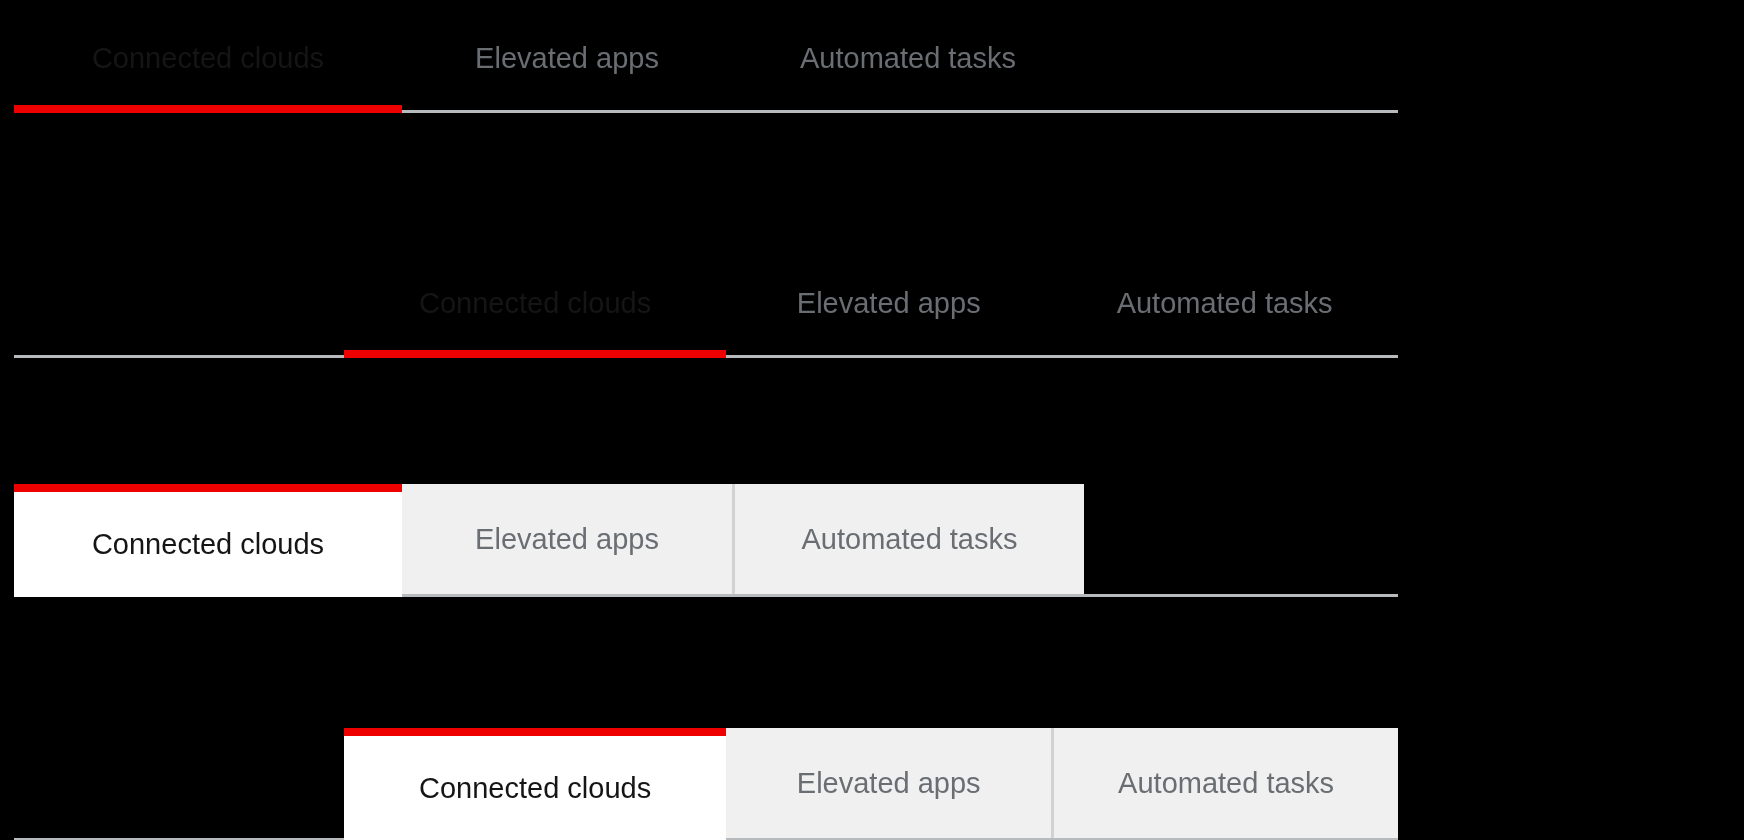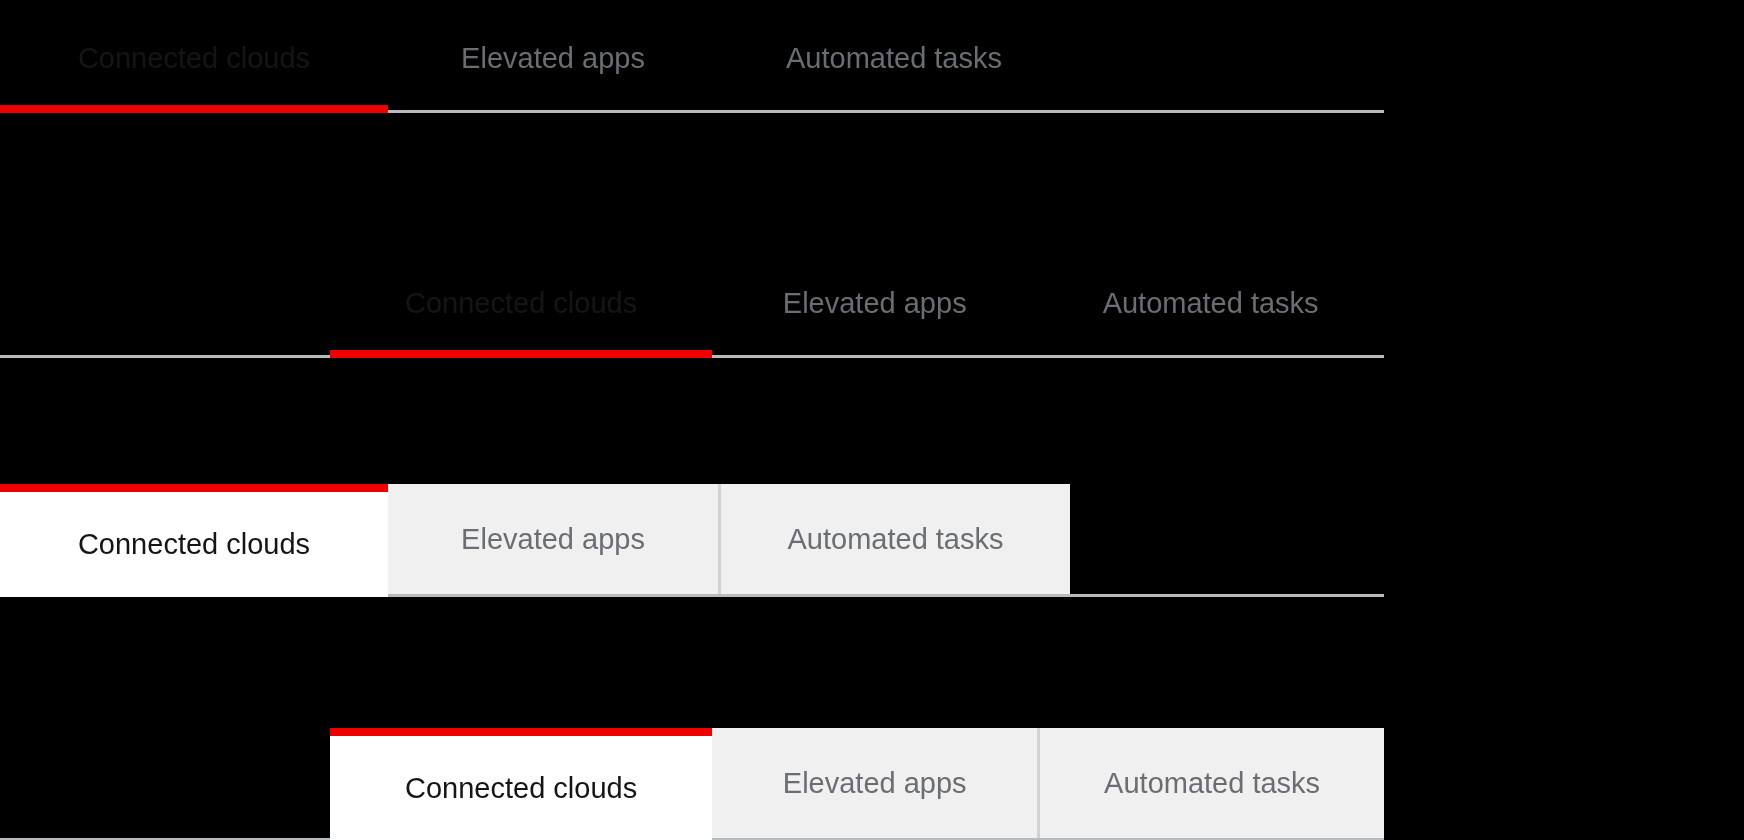--- a/index.html
+++ b/index.html
@@ -4,21 +4,21 @@
 <style>
   html,body{margin:0;padding:0;}
   body{
     width:1744px;height:840px;
     background:#000000;
     overflow:hidden;
     position:relative;
     font-family:"Liberation Sans", sans-serif;
   }
   .tabrow{
-    position:absolute;left:0;width:1384px;
+    position:absolute;left:14px;width:1384px;
   }
   .rule{
     position:absolute;left:0;right:0;bottom:0;height:3px;
     background:#b8bbbe;
   }
   .tabs{
     position:relative;display:flex;height:100%;
   }
   .tab{
     position:relative;box-sizing:border-box;

